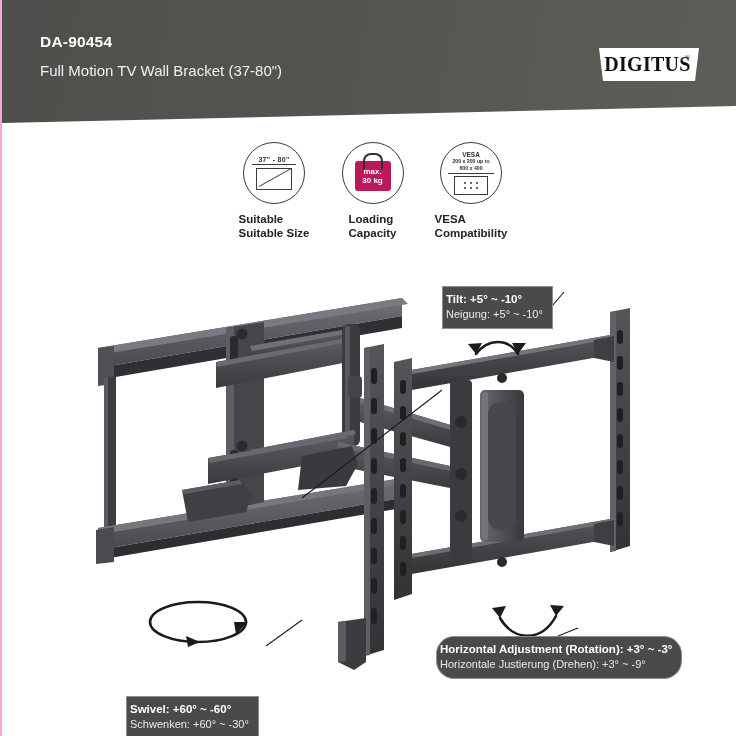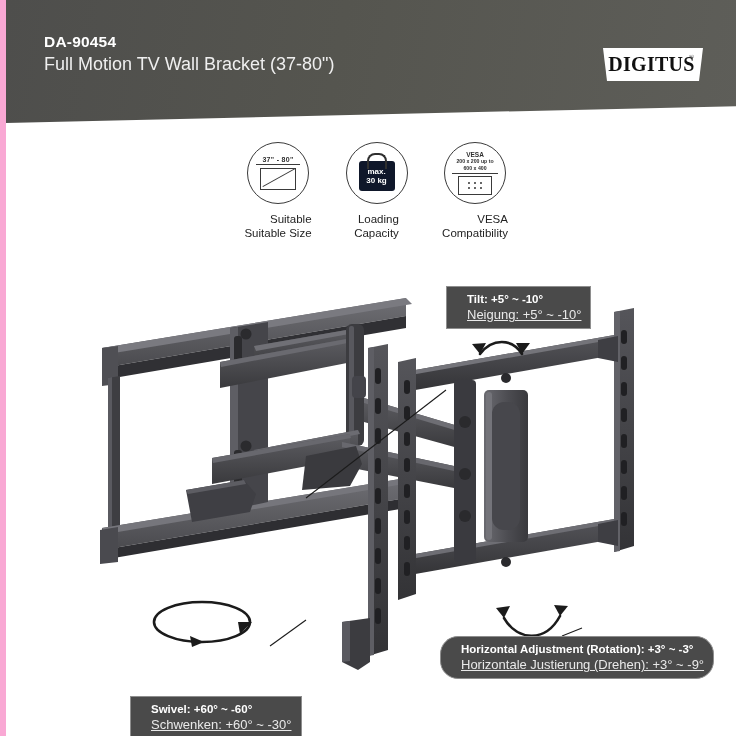--- a/index.html
+++ b/index.html
@@ -9,21 +9,21 @@
   }
   body {
     font-family: "Liberation Sans", sans-serif;
   }
   #page {
     position: relative;
     width: 736px;
     height: 736px;
     background: #ffffff;
     overflow: hidden;
-    border-left: 6px solid #f9a8d4;
+    border-left: 2px solid #f9a8d4;
     box-sizing: border-box;
   }
 
   
   #header-band {
     position: absolute;
     left: 0; top: 0;
     width: 736px;
     height: 126px;
     background: linear-gradient(100deg, #4e4e4c 0%, #55554f 45%, #5e5e59 100%);
@@ -36,24 +36,24 @@
   .hdr-model {
     color: #ffffff;
     font-size: 15.5px;
     font-weight: bold;
     letter-spacing: 0.2px;
     line-height: 20px;
     white-space: nowrap;
   }
   .hdr-sub {
     color: #efefef;
-    font-size: 18px;
+    font-size: 15px;
     font-weight: normal;
     line-height: 21px;
-    margin-top: 2px;
+    margin-top: 8px;
     white-space: nowrap;
   }
 
   
   #brand-logo {
     position: absolute;
     left: 597px; top: 48px;
     width: 100px; height: 33px;
   }
   #brand-logo .plate {
@@ -103,23 +103,23 @@
     border-radius: 50%;
     position: relative;
     display: flex;
     flex-direction: column;
     align-items: center;
     justify-content: center;
     box-sizing: border-box;
   }
   .feature .cap {
     margin-top: 8px;
-    text-align: right;
+    text-align: left;
     font-size: 11.5px;
-    font-weight: normal;
+    font-weight: bold;
     color: #232323;
     line-height: 14px;
   }
   
   .ds-text {
     font-size: 7px;
     font-weight: bold;
     color: #2e2e2e;
     letter-spacing: 0.3px;
     margin-bottom: 1px;
@@ -140,21 +140,21 @@
     position: absolute;
     left: 2px; bottom: 2px;
     width: 37px; height: 1.1px;
     background: #3a3a3a;
     transform-origin: left bottom;
     transform: rotate(-29deg);
   }
   
   .bag {
     width: 36px; height: 30px;
-    background: #0f172a;
+    background: #be185d;
     border-radius: 3px;
     position: relative;
     display: flex;
     flex-direction: column;
     align-items: center;
     justify-content: center;
     margin-top: 5px;
   }
   .bag::before {
     content: "";
@@ -194,37 +194,36 @@
   }
 
   
   #product { position: absolute; left: 0; top: 250px; width: 736px; height: 430px; }
 
   
   .callout {
     position: absolute;
     background: #4a4a4a;
     border: 1px solid #8e8e8e;
-    padding: 5px 9px 6px 20px;
+    padding: 5px 9px 6px 3px;
     box-sizing: border-box;
   }
   .callout .l1 {
     color: #ffffff;
     font-size: 11.5px;
     font-weight: bold;
     line-height: 15px;
     white-space: nowrap;
   }
   .callout .l2 {
     color: #e9e9e9;
-    font-size: 13px;
+    font-size: 11px;
     font-weight: normal;
     line-height: 15px;
     white-space: nowrap;
-    text-decoration: underline;
   }
   #callout-tilt { left: 440px; top: 286px; }
   #callout-swivel { left: 124px; top: 696px; }
   #callout-horizontal { left: 434px; top: 636px; border-radius: 18px; }
 </style>
 </head>
 <body>
 
 <div id="page">
 

